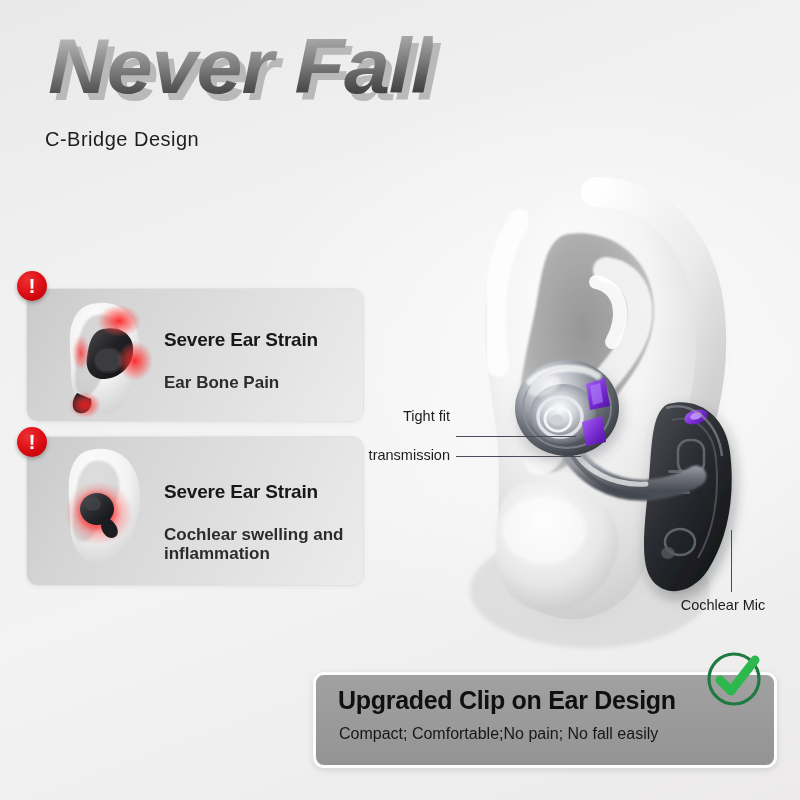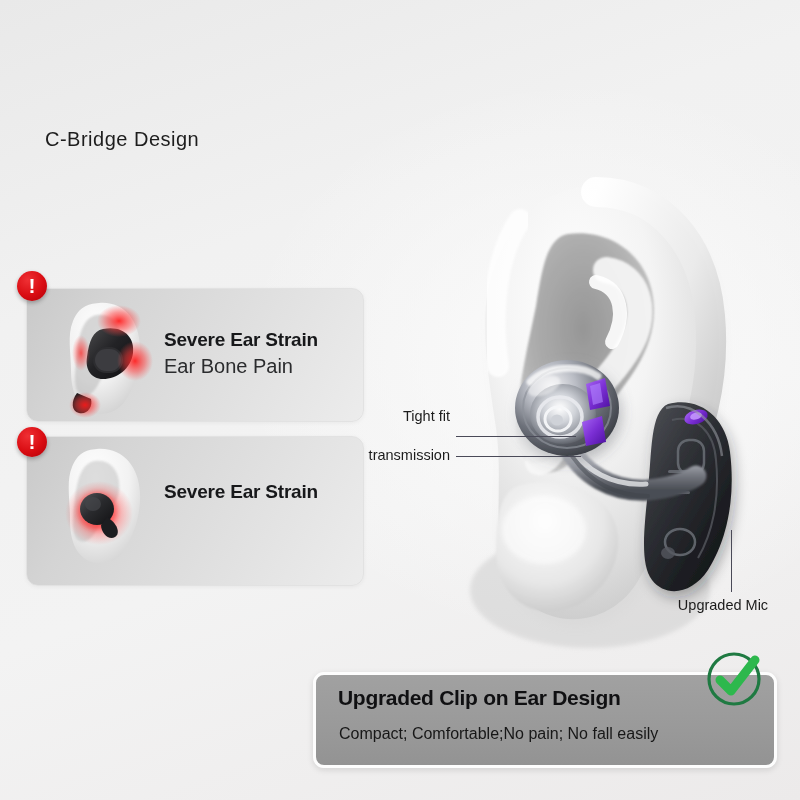--- a/index.html
+++ b/index.html
@@ -89,23 +89,23 @@
 
   .card-title {
     font-size: 19px;
     font-weight: 700;
     color: #17181a;
     letter-spacing: -0.2px;
     line-height: 26px;
     white-space: nowrap;
   }
   .card-sub {
-    margin-top: 4px;
-    font-size: 20px;
-    font-weight: 400;
+    margin-top: 20px;
+    font-size: 17px;
+    font-weight: 700;
     color: #2b2c2e;
     line-height: 19px;
   }
 
   
   .alert-badge {
     position: absolute;
     width: 30px;
     height: 30px;
     border-radius: 50%;
@@ -164,21 +164,21 @@
     height: 90px;
     border: 3px solid #fdfdfd;
     border-radius: 11px;
     background: linear-gradient(180deg, #a1a1a1 0%, #9a9a9a 55%, #939393 100%);
     box-shadow: 0 2px 6px rgba(0,0,0,0.12);
   }
   #banner-title {
     position: absolute;
     left: 22px;
     top: 11px;
-    font-size: 21px;
+    font-size: 25px;
     font-weight: 700;
     color: #101012;
     letter-spacing: -0.3px;
     white-space: nowrap;
   }
   #banner-sub {
     position: absolute;
     left: 23px;
     top: 50px;
     font-size: 16px;
@@ -193,20 +193,24 @@
     width: 62px;
     height: 62px;
     z-index: 7;
   }
 </style>
 </head>
 <body>
 
 <div id="page">
 
+  <div class="title-wrap">
+    <div class="title-shadow">Never Fall</div>
+    <div class="title-main">Never Fall</div>
+  </div>
   <div class="subtitle">C-Bridge Design</div>
 
   <svg id="hero" viewBox="0 0 400 500">
     <defs>
       <radialGradient id="earSkin" cx="38%" cy="28%" r="85%">
         <stop offset="0%" stop-color="#ffffff"></stop>
         <stop offset="40%" stop-color="#f4f4f4"></stop>
         <stop offset="72%" stop-color="#dcdcdc"></stop>
         <stop offset="100%" stop-color="#bdbdbd"></stop>
       </radialGradient>
@@ -366,21 +370,21 @@
     </g>
   </svg>
 
   <div class="leader" id="leader-tight"></div>
   <div class="callout" id="callout-tight">Tight fit</div>
 
   <div class="leader" id="leader-bone"></div>
   <div class="callout" id="callout-bone">Bone sound transmission</div>
 
   <div class="leader" id="leader-wind"></div>
-  <div class="callout" id="callout-wind">Upgraded Mic</div>
+  <div class="callout" id="callout-wind">Cochlear Mic</div>
 
   <div class="card" id="card-1">
     <svg class="ear-thumb" viewBox="0 0 120 124">
       <defs>
         <radialGradient id="t1skin" cx="38%" cy="26%" r="85%">
           <stop offset="0%" stop-color="#ffffff"></stop>
           <stop offset="55%" stop-color="#f0f0f0"></stop>
           <stop offset="100%" stop-color="#cbcbcb"></stop>
         </radialGradient>
         <radialGradient id="t1red" cx="50%" cy="50%" r="50%">
@@ -445,20 +449,21 @@
 
       <ellipse cx="58" cy="70" rx="34" ry="32" fill="url(#t2red)"></ellipse>
       <ellipse cx="56" cy="68" rx="20" ry="19" fill="#ff1c1c" opacity="0.35" filter="url(#blurSm)"></ellipse>
 
       <ellipse cx="56" cy="66" rx="17" ry="16" fill="url(#t2bud)"></ellipse>
       <ellipse cx="52" cy="61" rx="8" ry="7" fill="#45464a" opacity="0.7"></ellipse>
       <path d="M66 74 C 76 80 80 90 74 94 C 68 98 60 90 60 82 Z" fill="#1c1d20"></path>
     </svg>
     <div class="card-text">
       <div class="card-title">Severe Ear Strain</div>
+      <div class="card-sub">Cochlear swelling and inflammation</div>
     </div>
   </div>
   <div class="alert-badge" id="badge-2"></div>
 
   <div id="banner">
     <div id="banner-title">Upgraded Clip on Ear Design</div>
     <div id="banner-sub">Compact; Comfortable;No pain; No fall easily</div>
   </div>
 
   <svg id="check-badge" viewBox="0 0 62 62">

